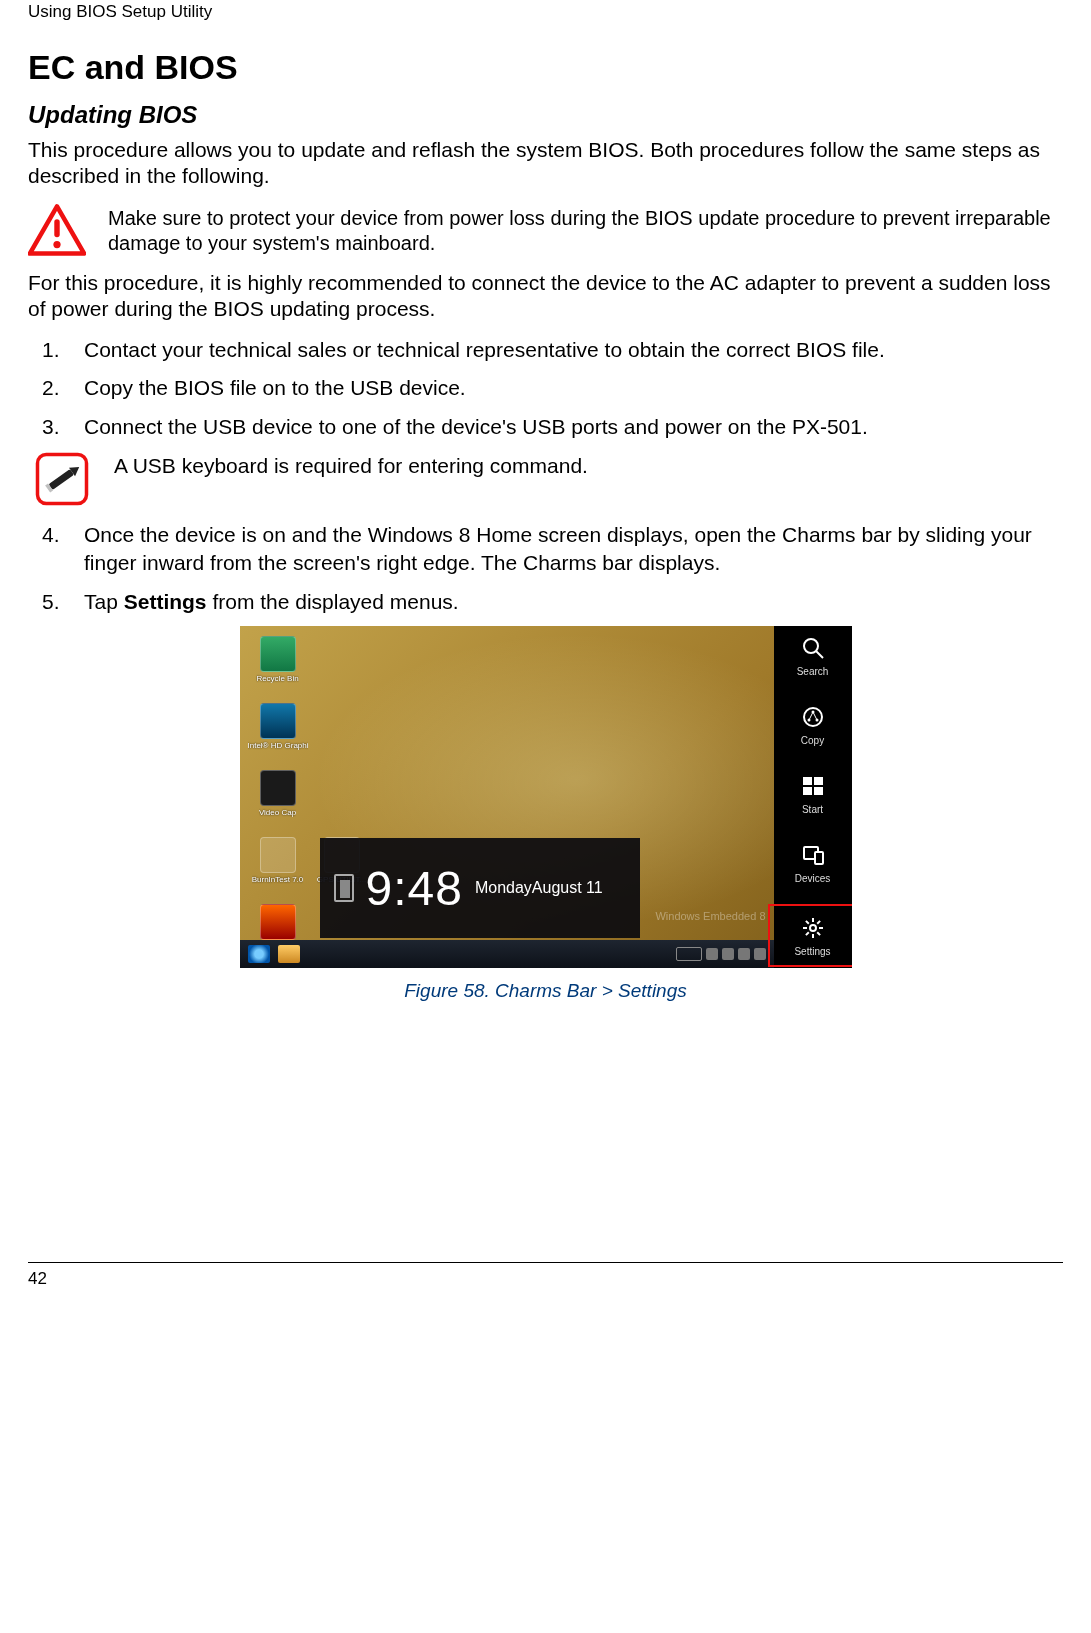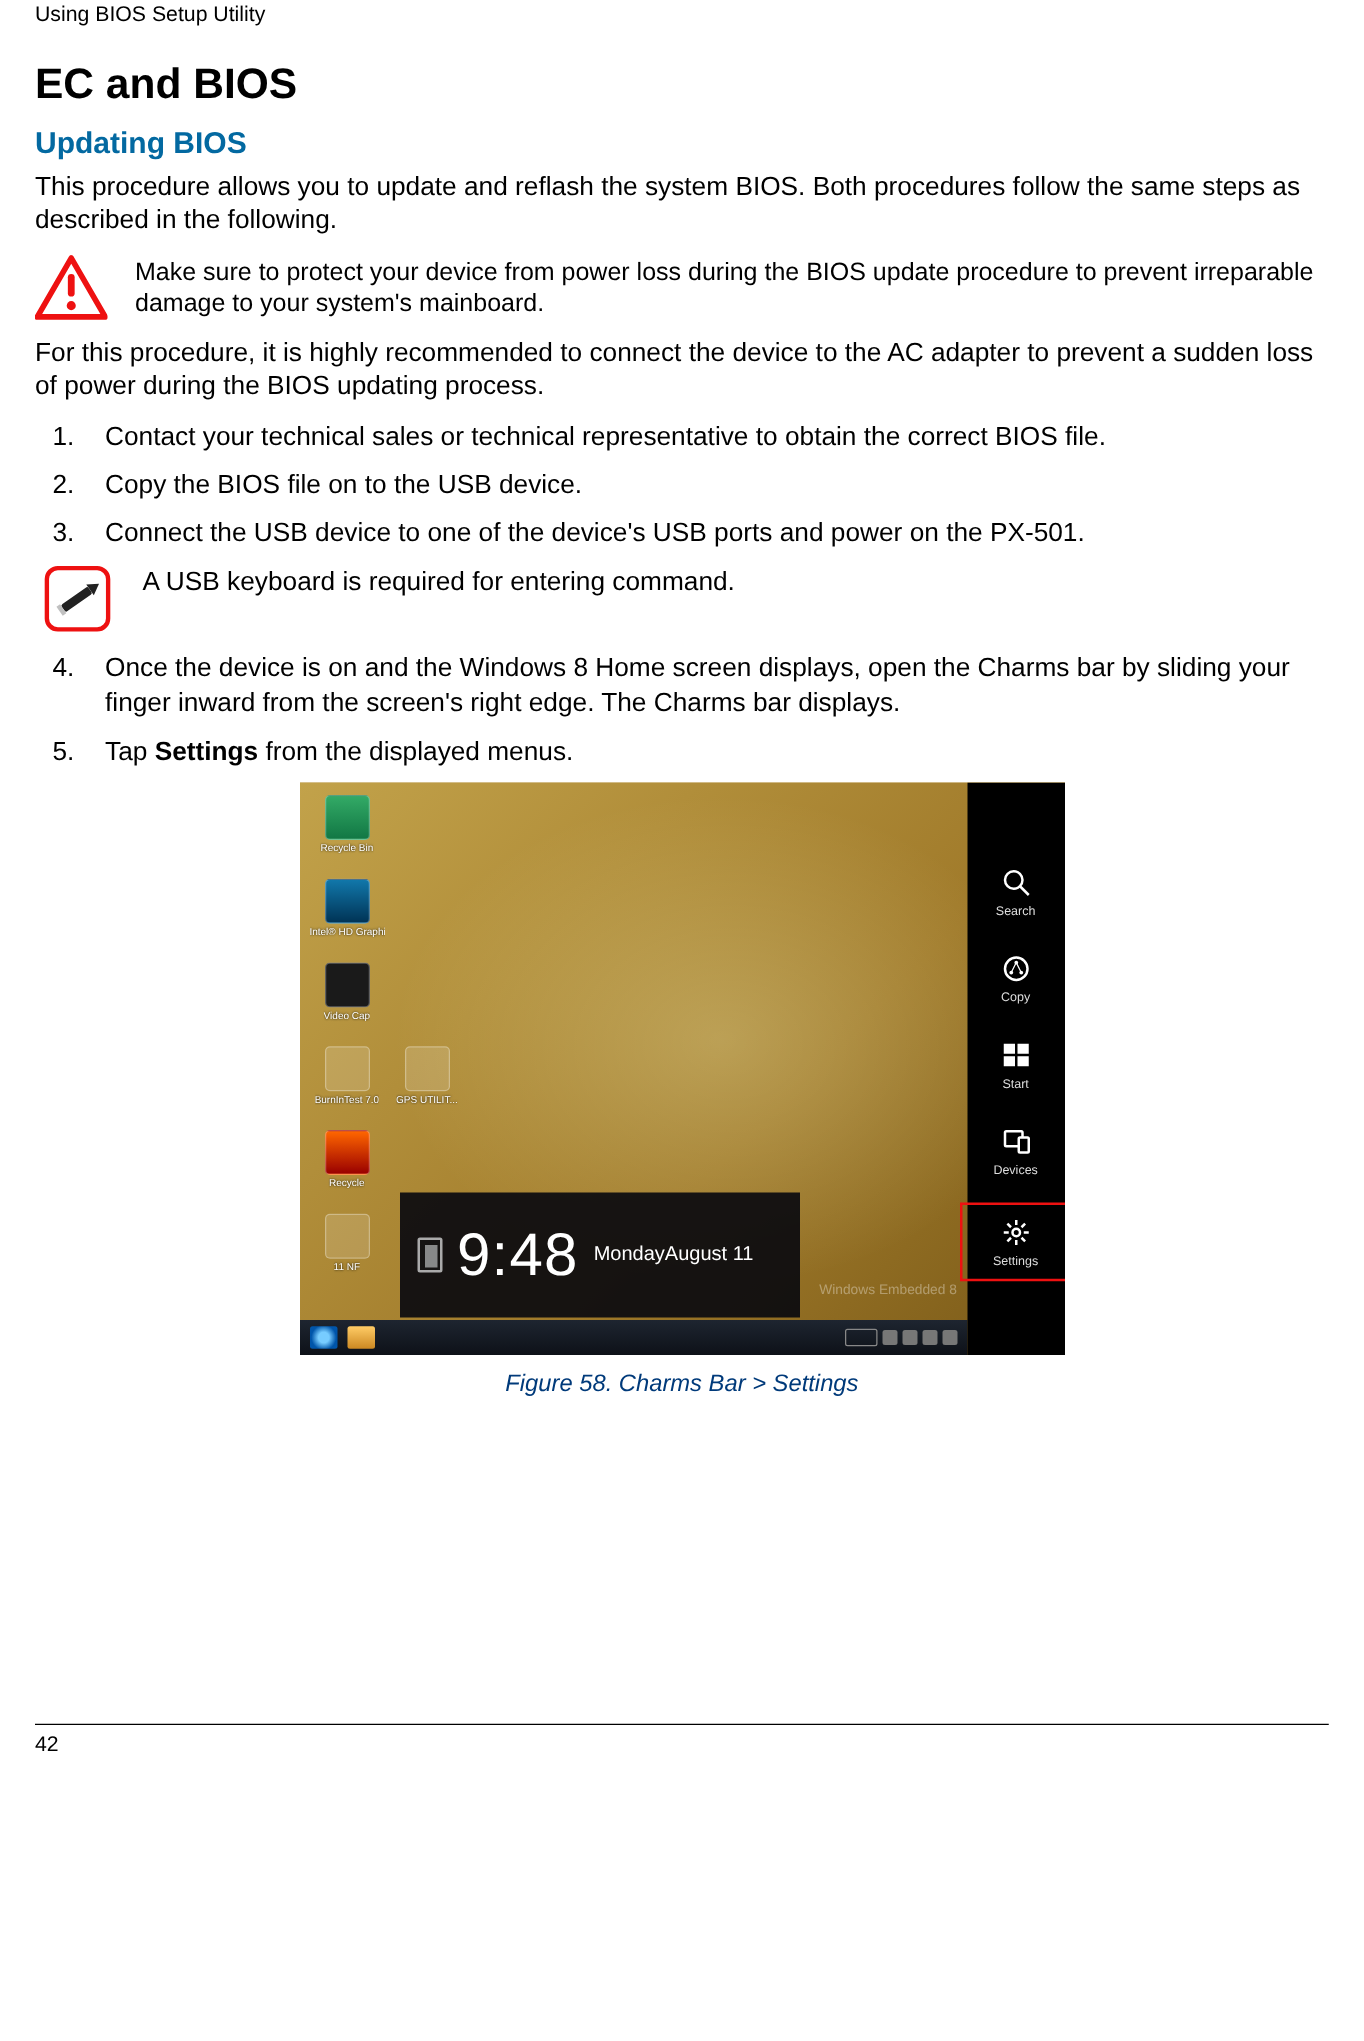--- a/index.html
+++ b/index.html
@@ -1,34 +1,34 @@
 <!DOCTYPE html>
 <html><head>
 <meta charset="utf-8">
 <style>
   * { box-sizing: border-box; margin: 0; padding: 0; }
   html, body { width: 1091px; height: 1633px; background: #fff; font-family: Arial, Helvetica, sans-serif; color: #000; }
   .page { padding: 0 28px 0 28px; }
   .header-path { font-size: 17px; padding-top: 2px; padding-bottom: 26px; }
   h1.section { font-size: 34px; font-weight: 700; margin-bottom: 14px; }
-  h2.subsection { font-size: 24px; font-weight: 700; color: #0369a1; margin-bottom: 8px; }
+  h2.subsection { font-size: 24px; font-weight: 700; font-style: italic; color: #000000; margin-bottom: 8px; }
   p.body { font-size: 21px; line-height: 1.25; margin-bottom: 14px; }
   .callout { display: flex; align-items: flex-start; gap: 22px; margin: 8px 0 14px 0; }
   .callout .icon-box { width: 58px; flex: 0 0 58px; }
   .callout .text { font-size: 20px; line-height: 1.25; padding-top: 2px; }
   .callout.warn .text { font-family: Arial, Helvetica, sans-serif; }
   ol.steps { list-style: none; counter-reset: step; margin: 4px 0 10px 0; }
   ol.steps > li { counter-increment: step; font-size: 21px; line-height: 1.35; margin: 6px 0 10px 0; padding-left: 56px; position: relative; }
   ol.steps > li::before { content: counter(step) "."; position: absolute; left: 14px; top: 0; }
   ol.steps .inline-strong { font-weight: 700; }
   .callout.note { margin-left: 6px; }
   .callout.note .icon-box { width: 58px; flex: 0 0 58px; }
   .callout.note .text { font-size: 21px; }
   .figure-wrap { text-align: center; margin-top: 4px; }
-  .screenshot { display: inline-block; width: 612px; height: 458px; position: relative; background: #b89440; overflow: hidden; padding-left: 37px; }
+  .screenshot { display: inline-block; width: 612px; height: 342px; position: relative; background: #b89440; overflow: hidden; padding-left: 37px; }
   .screenshot .desktop { position: absolute; inset: 0; background: linear-gradient(135deg, #c2a24a 0%, #a07a2a 60%, #7a5a18 100%); }
   .screenshot .desktop::after { content: ""; position: absolute; inset: 0; background: radial-gradient(ellipse at 55% 45%, rgba(255,255,200,0.25) 0%, rgba(0,0,0,0) 55%); }
   .screenshot .icons-col { position: absolute; left: 12px; top: 10px; display: flex; flex-direction: column; gap: 20px; }
   .desk-icon { width: 52px; display: flex; flex-direction: column; align-items: center; gap: 2px; }
   .desk-icon .glyph { width: 36px; height: 36px; background: rgba(255,255,255,0.15); border: 1px solid rgba(255,255,255,0.3); border-radius: 4px; }
   .desk-icon .lbl { font-size: 8px; color: #fff; text-align: center; text-shadow: 0 0 2px #000; white-space: nowrap; overflow: hidden; max-width: 60px; }
   .desk-icon.recycle .glyph { background: linear-gradient(#3a6, #174); }
   .desk-icon.intel .glyph { background: linear-gradient(#17a, #035); }
   .desk-icon.videocap .glyph { background: #1a1a1a; }
   .desk-icon.two { flex-direction: row; width: auto; gap: 12px; }

